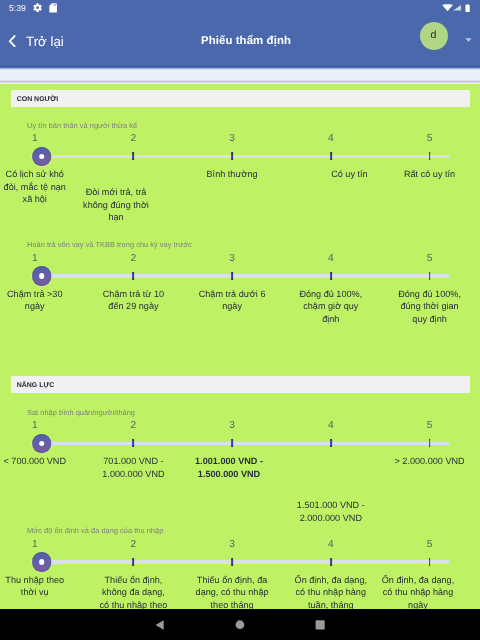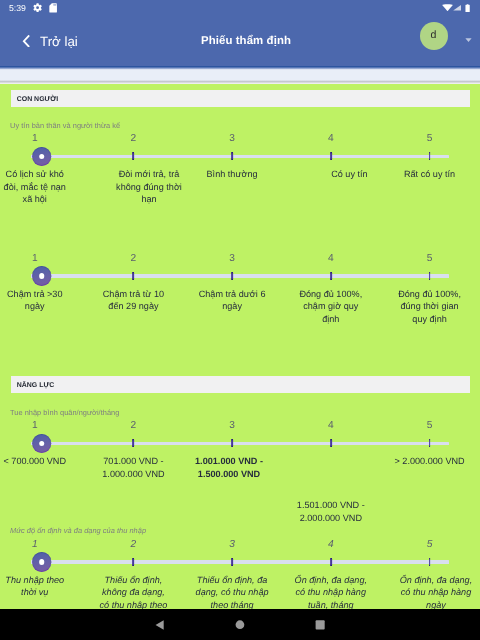--- a/index.html
+++ b/index.html
@@ -23,21 +23,21 @@
   .ic-sim  { position:absolute; left:48.6px; top:2.9px; }
   .ic-wifi { position:absolute; left:441.8px; top:3.7px; }
   .ic-signal { position:absolute; left:452.6px; top:5.2px; }
   .ic-batt { position:absolute; left:465.3px; top:3.6px; }
 
   
   .app-bar {
     position:absolute; top:20px; left:0; width:480px; height:46px;
     background:#4c68ad; color:#fff;
   }
-  .back-area { position:absolute; left:0; top:0; height:46px; width:80px;margin-left:14px; }
+  .back-area { position:absolute; left:0; top:0; height:46px; width:80px; }
   .back-chevron { position:absolute; left:8.3px; top:14.8px; display:block; }
   .back-label { position:absolute; left:26.0px; top:13.0px; font-size:13.3px; line-height:17px; color:#fff; letter-spacing:0px; }
   .app-title { position:absolute; left:0; top:13.4px; width:492px; text-align:center; font-size:11.4px; line-height:17px; font-weight:700; letter-spacing:0.1px; }
   .avatar {
     position:absolute; left:419.5px; top:1.75px; width:28px; height:28px; border-radius:50%;
     background:#b0d585; color:#2b2b2b;
     display:flex; align-items:center; justify-content:center;
     font-size:10.6px; line-height:1;
   }
   .avatar-caret { position:absolute; left:465.1px; top:18.3px; display:block; }
@@ -60,21 +60,21 @@
   
   .content { position:absolute; top:80px; left:0; width:480px; height:529px; overflow:hidden; background:transparent; }
   .section-header {
     position:absolute; left:10.6px; width:459.4px; height:16.5px; background:#f1f1f2;
     display:flex; align-items:center;
   }
   .section-header-text {
     font-size:6.95px; font-weight:700; color:#242933; letter-spacing:0.02px; margin-left:6.1px; position:relative; top:0.8px;
   }
   .group { position:absolute; left:0; width:480px; height:80px; }
-  .group-label { position:absolute; left:10px; top:4.5px; font-size:7.4px; line-height:10px; color:#7d7d80; letter-spacing:0.04px; white-space:nowrap; }
+  .group-label { position:absolute; left:27px; top:4.5px; font-size:7.4px; line-height:10px; color:#7d7d80; letter-spacing:0.04px; white-space:nowrap; }
   .tick-row { position:absolute; left:0; top:16.2px; width:480px; height:13px; }
   .tick-num { position:absolute; top:0; transform:translateX(-50%); font-size:10.2px; line-height:13px; color:#5a5f6e; }
   .slider { position:absolute; left:0; top:28px; width:480px; height:24px; }
   .track { position:absolute; left:31.2px; top:10.9px; width:417.9px; height:3.4px; background:#d9dfef; border-radius:0.6px; }
   .tick { position:absolute; top:8.3px; width:1.75px; height:8.0px; background:#47399b; border-radius:0.9px; transform:translateX(-50%);
      box-shadow: inset 0 1px 0 rgba(24,10,110,0.85), inset 0 -1px 0 rgba(24,10,110,0.85); }
   .thumb {
     position:absolute; top:2.75px; width:19.6px; height:19.6px; border-radius:50%;
     background:linear-gradient(166deg,#4a61a9 0%,#5761a8 26%,#6660a7 55%,#715ea6 78%,#7b5ca5 100%);
     transform:translateX(-50%);
@@ -156,27 +156,28 @@
           <div class="track"></div>
           <div class="tick" style="left: 34.75px;"></div>
           <div class="tick" style="left: 133.45px;"></div>
           <div class="tick" style="left: 232.1px;"></div>
           <div class="tick" style="left: 330.8px;"></div>
           <div class="tick" style="left: 429.55px;"></div>
           <div class="thumb" style="left: 41.55px;"></div>
         </div>
         <div class="opt-row">
           <div class="opt" style="left: 34.75px;">Có lịch sử khó đòi, mắc tệ nạn xã hội</div>
-          <div class="opt" style="left: 149px;">Đòi mới trả, trả không đúng thời hạn</div>
+          <div class="opt" style="left: 116px; margin-top: 18px;">Đòi mới trả, trả không đúng thời hạn</div>
           <div class="opt" style="left: 232.1px;">Bình thường</div>
           <div class="opt" style="left: 330.8px; text-align: right;">Có uy tín</div>
           <div class="opt" style="left: 429.55px;">Rất có uy tín</div>
         </div>
       </div>
       <div class="group" style="top: 155.5px;">
+        <div class="group-label">Hoàn trả vốn vay và TKBB trong chu kỳ vay trước</div>
         <div class="tick-row">
           <span class="tick-num" style="left: 34.75px;">1</span>
           <span class="tick-num" style="left: 133.45px;">2</span>
           <span class="tick-num" style="left: 232.1px;">3</span>
           <span class="tick-num" style="left: 330.8px;">4</span>
           <span class="tick-num" style="left: 429.55px;">5</span>
         </div>
         <div class="slider">
           <div class="track"></div>
           <div class="tick" style="left: 34.75px;"></div>
@@ -191,21 +192,21 @@
           <div class="opt" style="left: 133.45px;">Chậm trả từ 10 đến 29 ngày</div>
           <div class="opt" style="left: 232.1px;">Chậm trả dưới 6 ngày</div>
           <div class="opt" style="left: 330.8px;">Đóng đủ 100%, chậm giờ quy định</div>
           <div class="opt" style="left: 429.55px;">Đóng đủ 100%, đúng thời gian quy định</div>
         </div>
       </div>
       <div class="section-header" style="top: 296px;">
         <div class="section-header-text">NĂNG LỰC</div>
       </div>
       <div class="group" style="top: 323px;">
-        <div class="group-label">Tue nhập bình quân/người/tháng</div>
+        <div class="group-label">Sat nhập bình quân/người/tháng</div>
         <div class="tick-row">
           <span class="tick-num" style="left: 34.75px;">1</span>
           <span class="tick-num" style="left: 133.45px;">2</span>
           <span class="tick-num" style="left: 232.1px;">3</span>
           <span class="tick-num" style="left: 330.8px;">4</span>
           <span class="tick-num" style="left: 429.55px;">5</span>
         </div>
         <div class="slider">
           <div class="track"></div>
           <div class="tick" style="left: 34.75px;"></div>
@@ -216,21 +217,21 @@
           <div class="thumb" style="left: 41.55px;"></div>
         </div>
         <div class="opt-row">
           <div class="opt" style="left: 34.75px;">&lt; 700.000 VND</div>
           <div class="opt" style="left: 133.45px;">701.000 VND - 1.000.000 VND</div>
           <div class="opt" style="left: 229px; font-weight: bold;">1.001.000 VND - 1.500.000 VND</div>
           <div class="opt" style="left: 330.8px; margin-top: 44px;">1.501.000 VND - 2.000.000 VND</div>
           <div class="opt" style="left: 429.55px;">&gt; 2.000.000 VND</div>
         </div>
       </div>
-      <div class="group" style="top: 441.5px; font-style: italic;">
+      <div class="group" style="top: 441.5px;">
         <div class="group-label">Mức độ ổn định và đa dạng của thu nhập</div>
         <div class="tick-row">
           <span class="tick-num" style="left: 34.75px;">1</span>
           <span class="tick-num" style="left: 133.45px;">2</span>
           <span class="tick-num" style="left: 232.1px;">3</span>
           <span class="tick-num" style="left: 330.8px;">4</span>
           <span class="tick-num" style="left: 429.55px;">5</span>
         </div>
         <div class="slider">
           <div class="track"></div>
@@ -239,21 +240,21 @@
           <div class="tick" style="left: 232.1px;"></div>
           <div class="tick" style="left: 330.8px;"></div>
           <div class="tick" style="left: 429.55px;"></div>
           <div class="thumb" style="left: 41.55px;"></div>
         </div>
         <div class="opt-row">
           <div class="opt" style="left: 34.75px;">Thu nhập theo thời vụ</div>
           <div class="opt" style="left: 133.45px;">Thiếu ổn định, không đa dạng, có thu nhập theo tháng</div>
           <div class="opt" style="left: 232.1px;">Thiếu ổn định, đa dạng, có thu nhập theo tháng</div>
           <div class="opt" style="left: 330.8px;">Ổn định, đa dạng, có thu nhập hàng tuần, tháng</div>
-          <div class="opt" style="left: 436px;">Ổn định, đa dạng, có thu nhập hàng ngày</div>
+          <div class="opt" style="left: 418px;">Ổn định, đa dạng, có thu nhập hàng ngày</div>
         </div>
       </div>
     </div>
 
   <div class="nav-bar">
     <svg class="nav-back" width="9.6" height="10.2" viewBox="0 0 10 11">
         <path fill="#9a9a9a" d="M9.2 0.4 0.4 5.5l8.8 5.1z"></path>
       </svg>
     <svg class="nav-home" width="9.9" height="9.6" viewBox="0 0 11 11">
         <circle cx="5.5" cy="5.4" r="5" fill="#9a9a9a"></circle>

